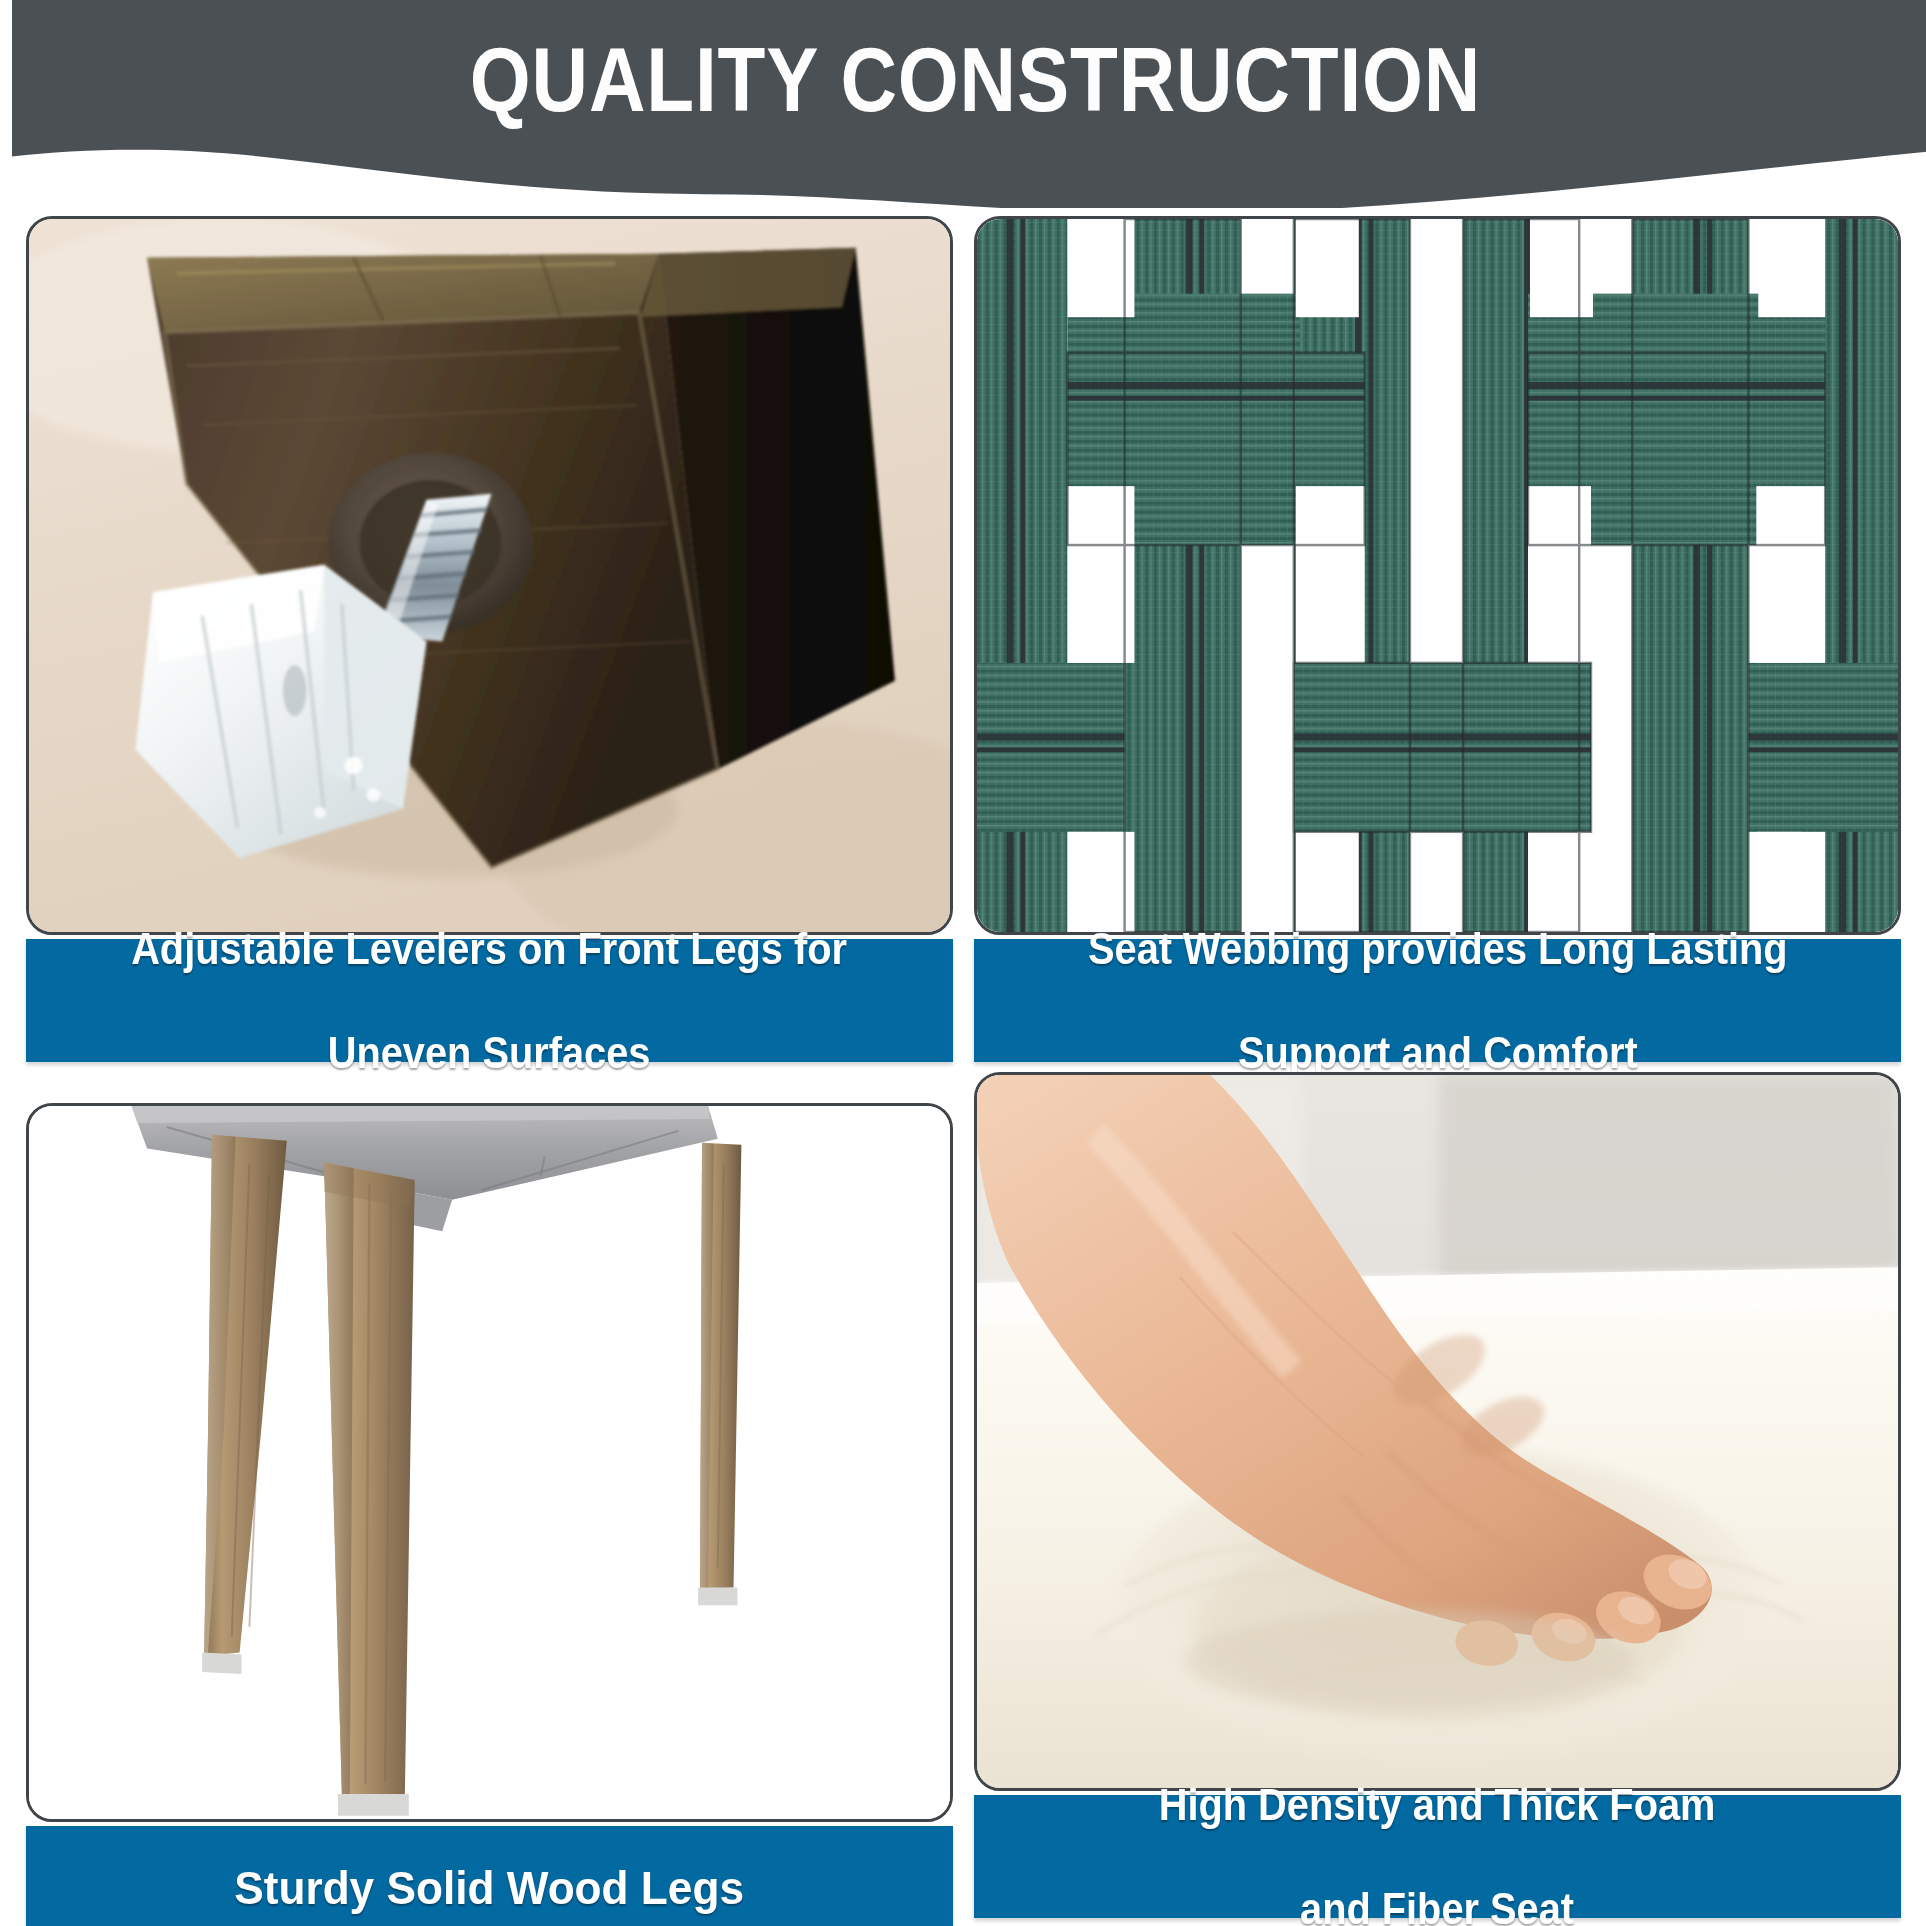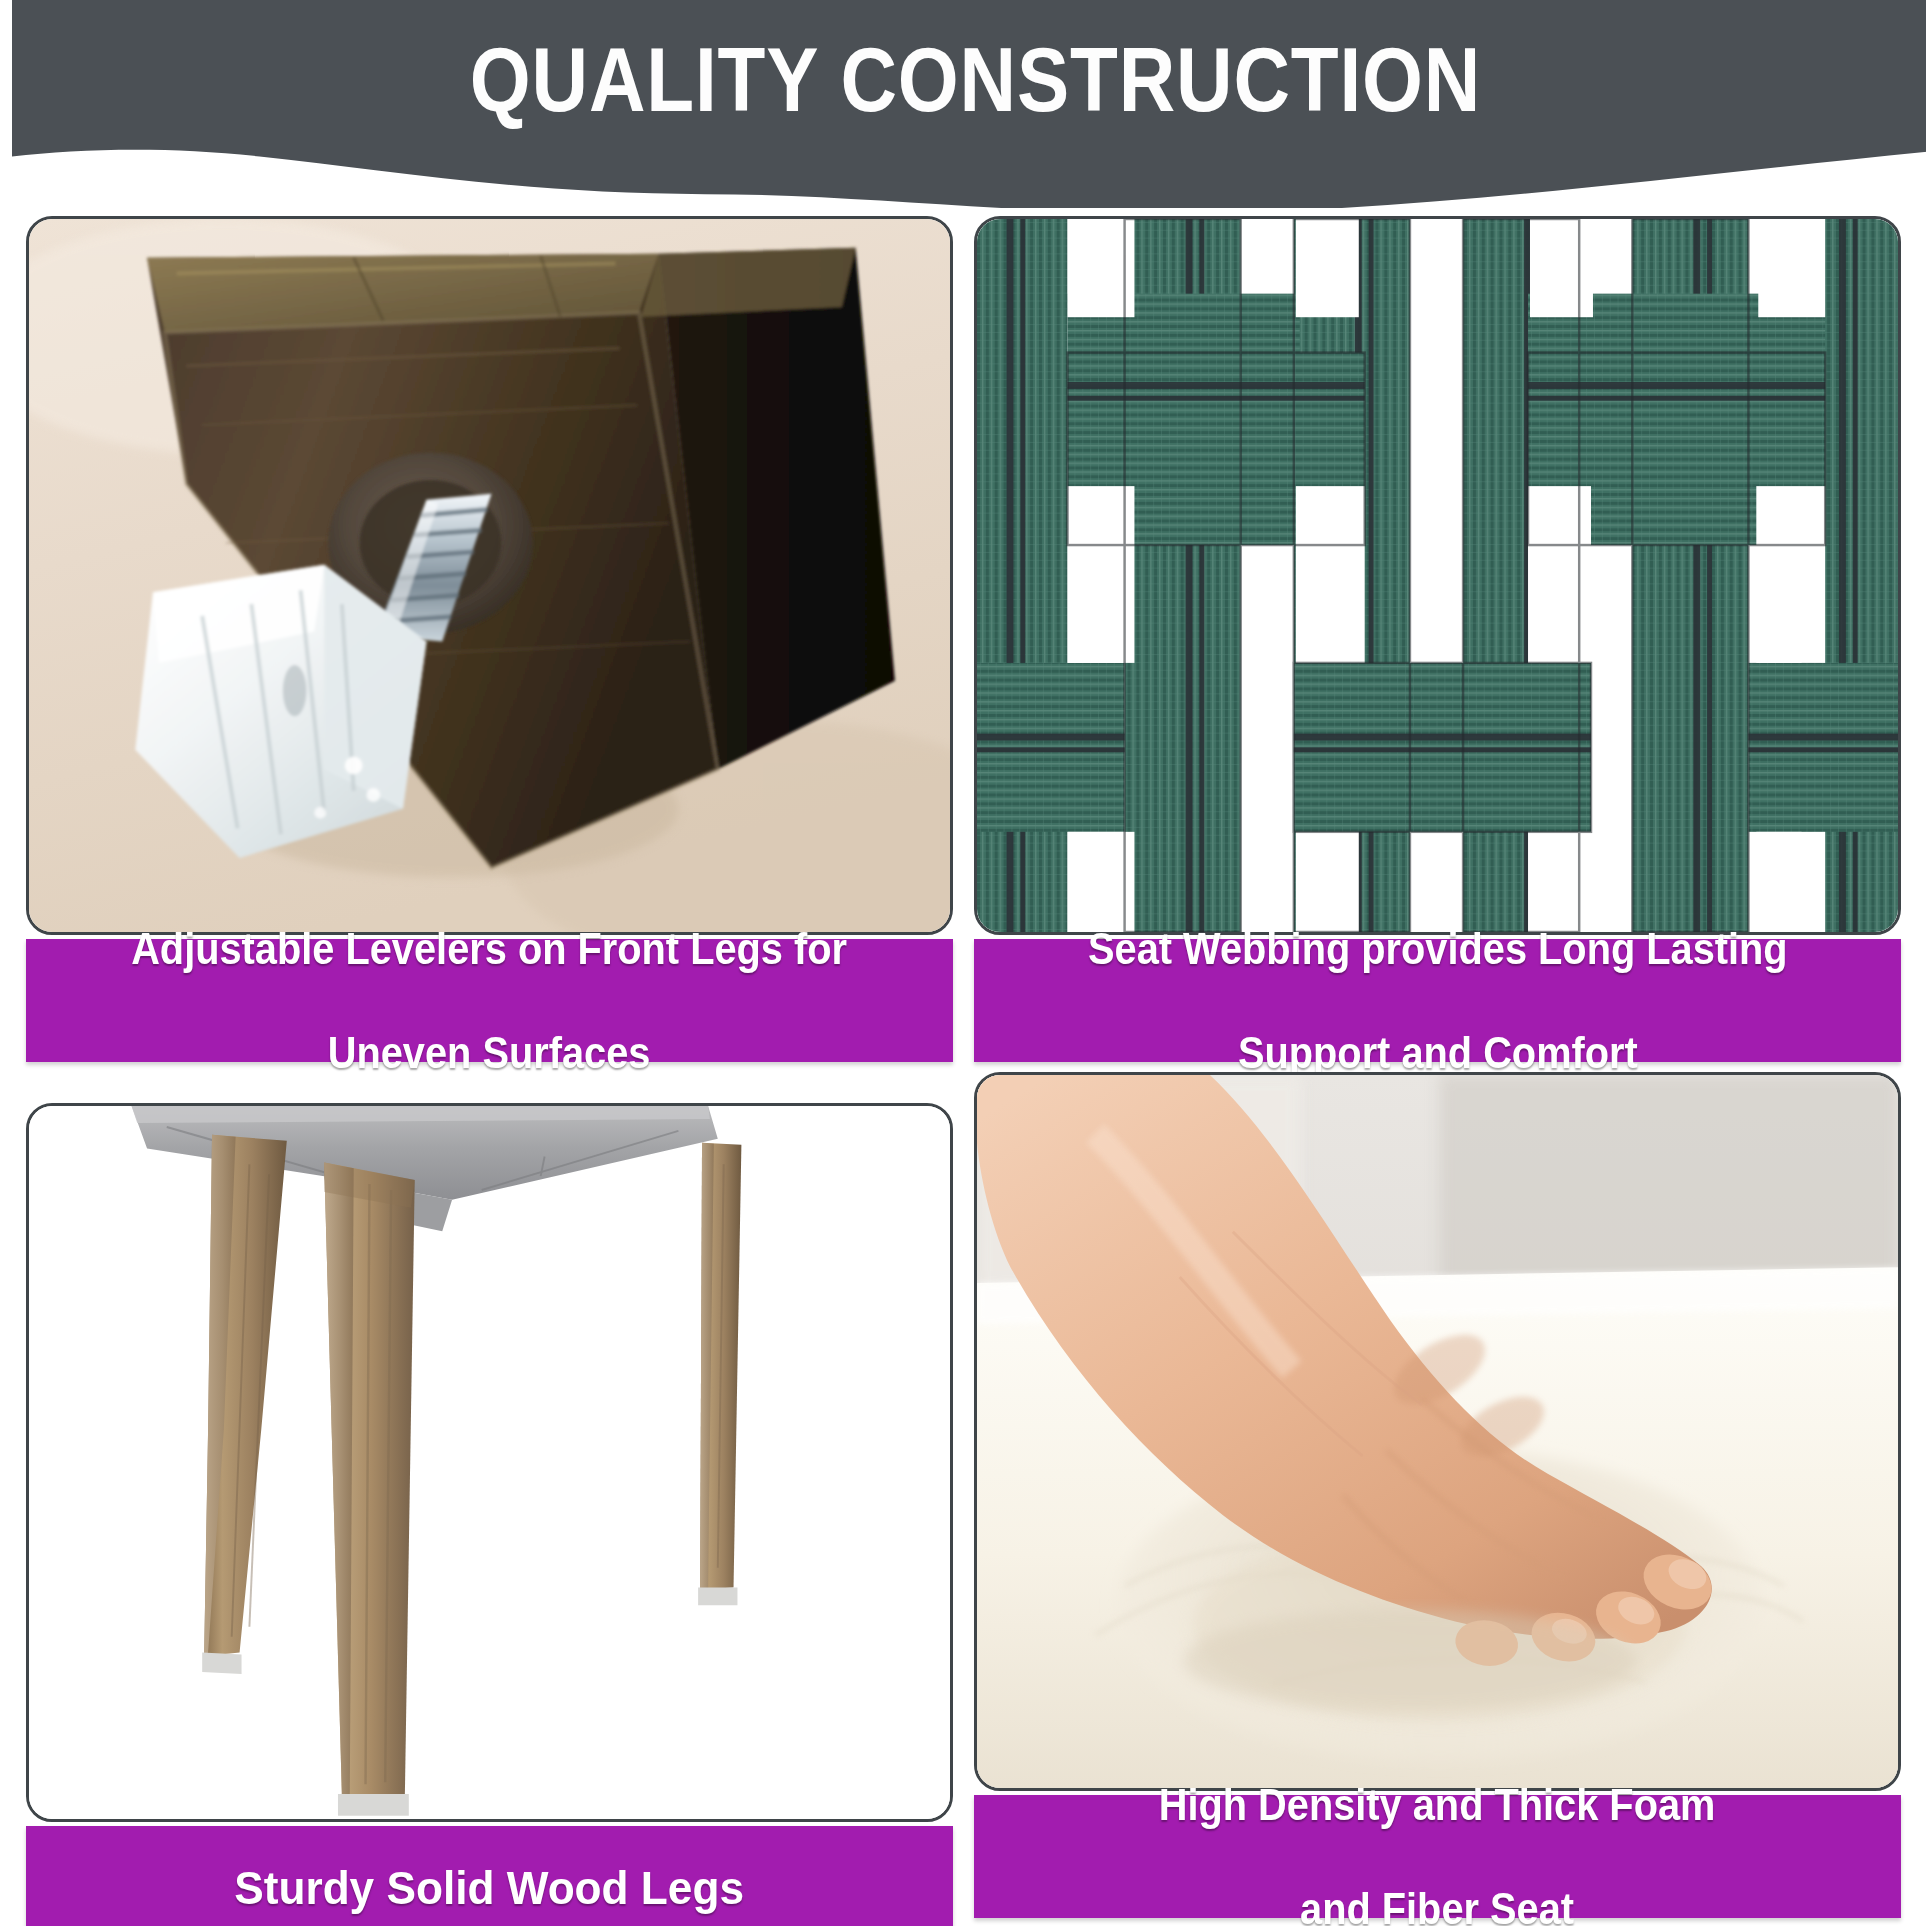--- a/index.html
+++ b/index.html
@@ -50,21 +50,21 @@
     box-sizing:border-box;
     background:#ffffff;
   }
   .photo-svg{position:absolute;inset:0;width:100%;height:100%;display:block;}
 
   .caption{
     position:relative;
     width:100%;
     height:123px;
     margin-top:4px;
-    background:#a21caf;
+    background:#0369a1;
     color:#ffffff;
     display:flex;
     align-items:center;
     justify-content:center;
     text-align:center;
     box-sizing:border-box;
     padding:4px 26px;
     box-shadow:0 3px 4px rgba(0,0,0,0.18);
   }
   .caption span{

